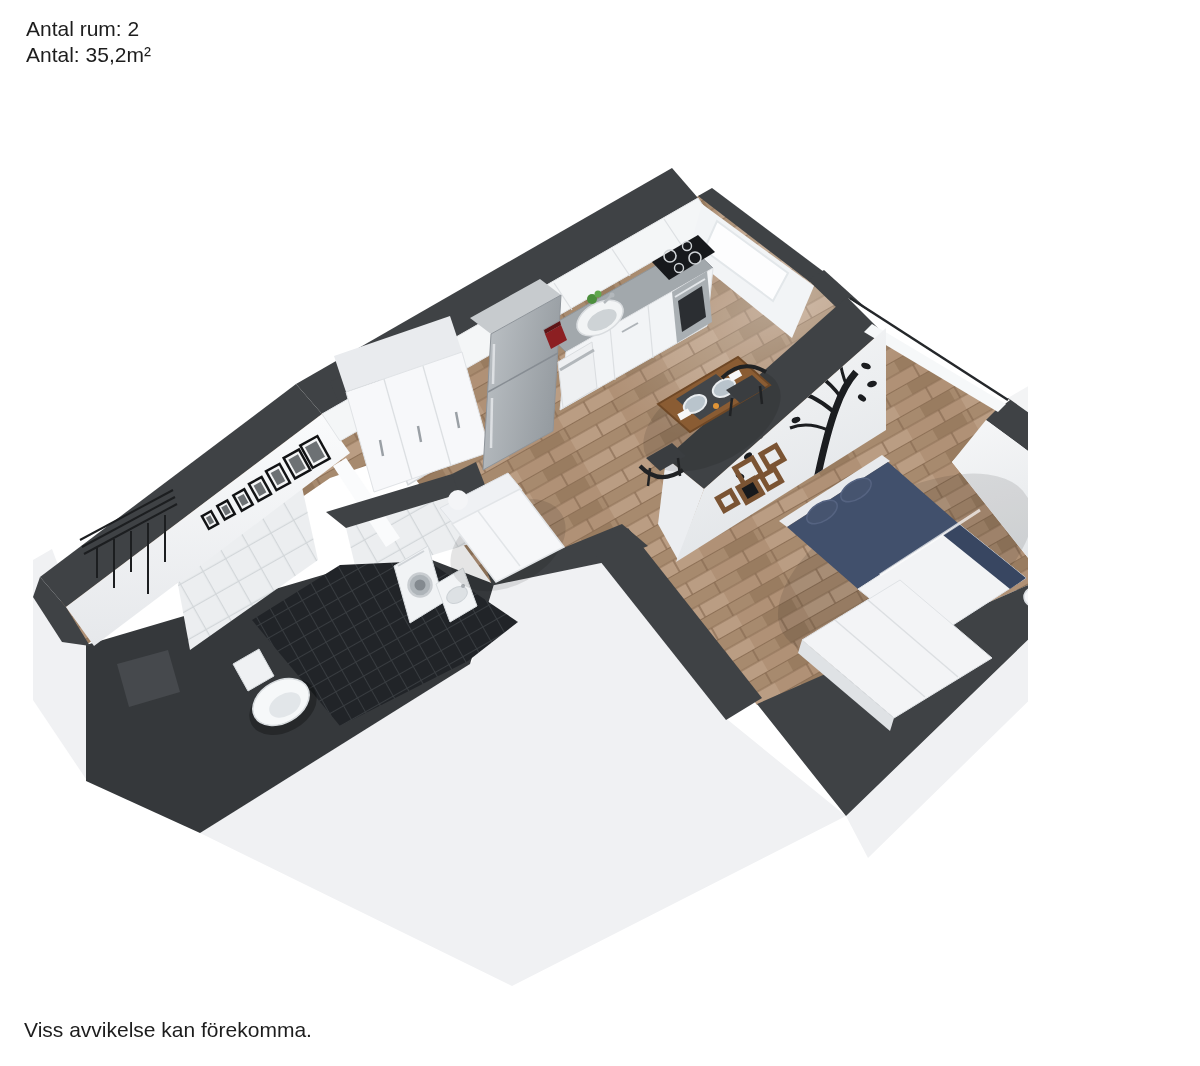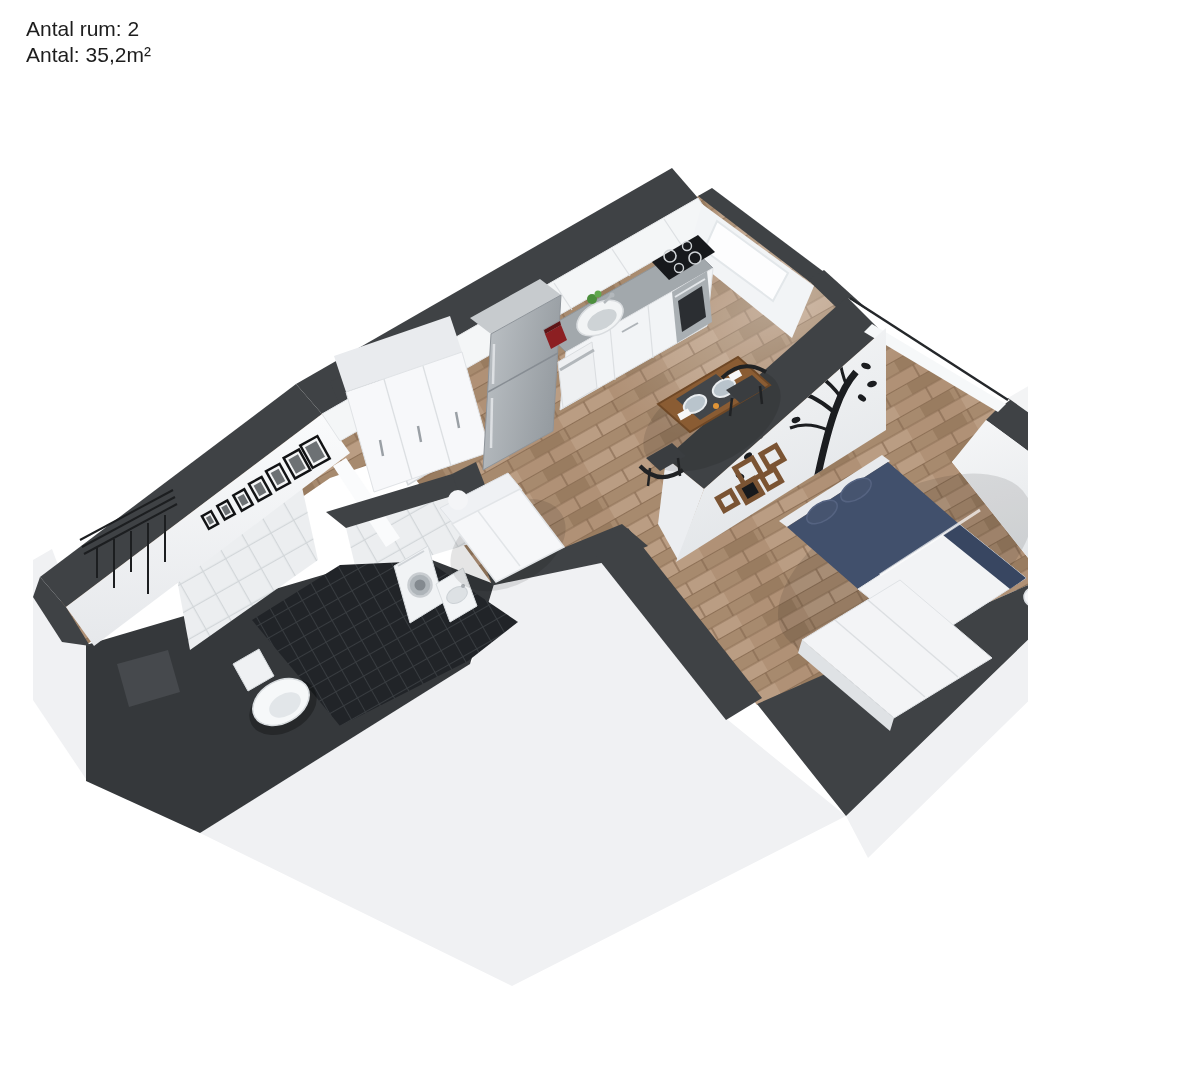--- a/index.html
+++ b/index.html
@@ -347,14 +347,15 @@
       <circle cx="1071" cy="546" r="10" fill="#3c7a31"></circle>
       <circle cx="1090" cy="540" r="8" fill="#4f9440"></circle>
     </g>
   </g>
 </svg>
 
 <div class="info-top">
   <div>Antal rum: 2</div>
   <div>Antal: 35,2m²</div>
 </div>
+<div class="info-bottom">Viss avvikelse kan förekomma.</div>
 
 </div>
 
 </body></html>

